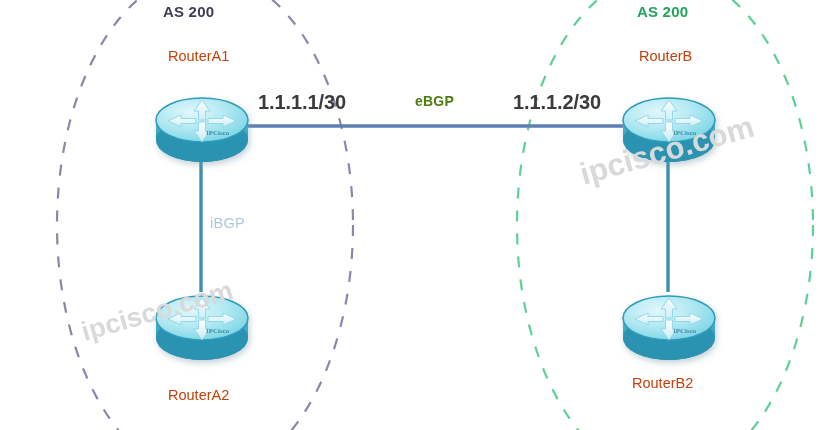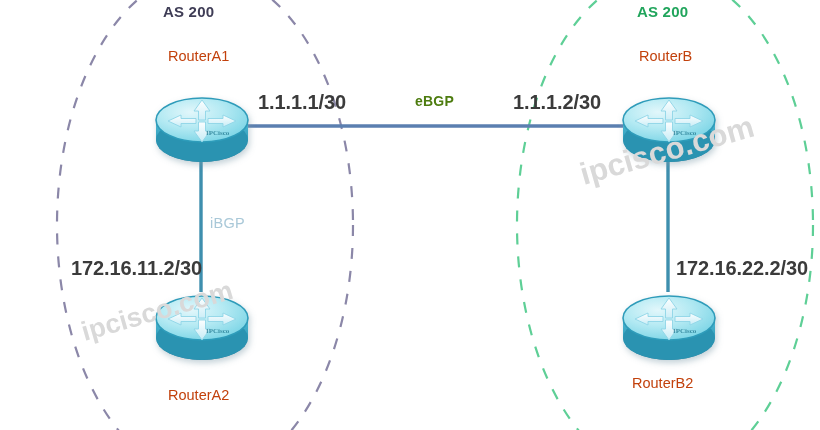--- a/index.html
+++ b/index.html
@@ -116,22 +116,20 @@
 
   <div class="lbl router-name" style="left:639px;top:48px;">RouterB</div>
 
   <div class="lbl router-name" style="left:632px;top:375px;">RouterB2</div>
 
   <div class="lbl ip-label" style="left:258px;top:91px;">1.1.1.1/30</div>
 
   <div class="lbl ip-label" style="left:513px;top:91px;text-align:right;">1.1.1.2/30</div>
 
 
-  <div class="lbl ip-label" style="left:71px;top:257px;">172.16.11.2/30</div>
 
 
-  <div class="lbl ip-label" style="left:676px;top:257px;">172.16.22.2/30</div>
 
   <div class="lbl ebgp-label" style="left:415px;top:93px;">eBGP</div>
 
   <div class="lbl ibgp-label" style="left:210px;top:215px;">iBGP</div>
 
 </div>
 
 </body></html>

